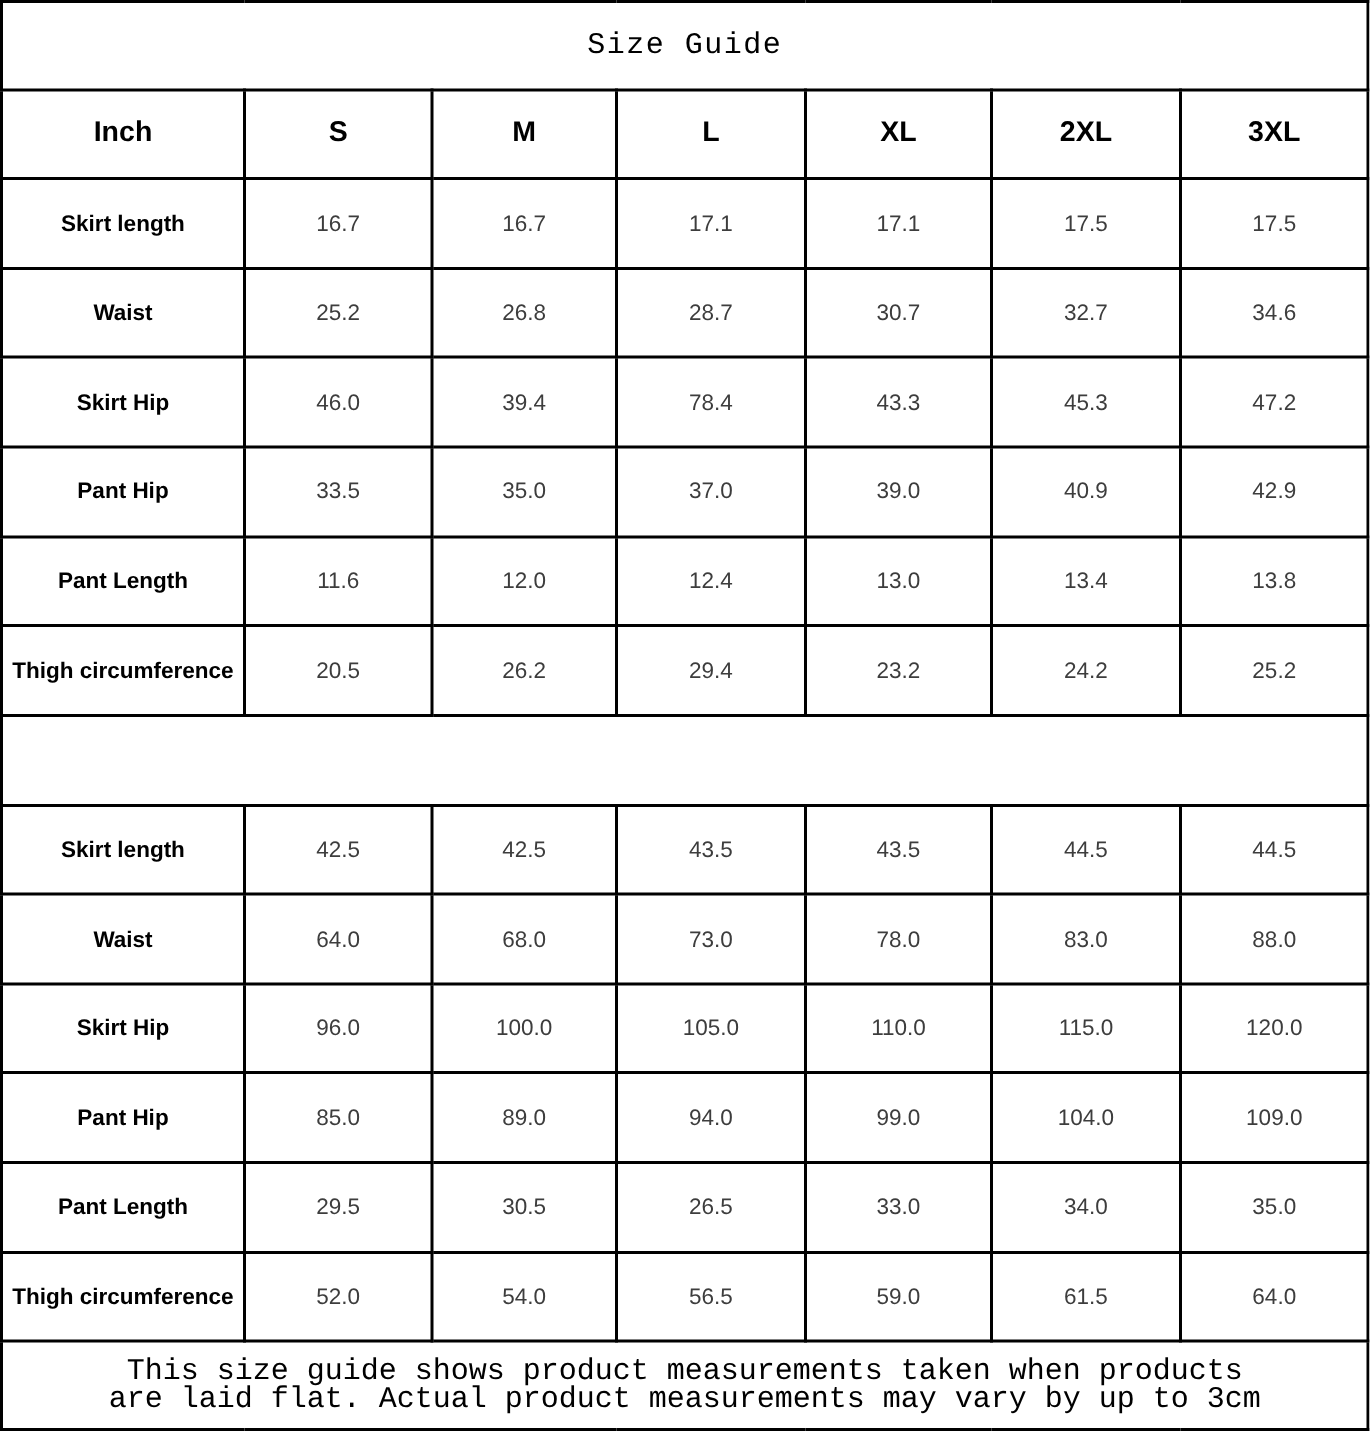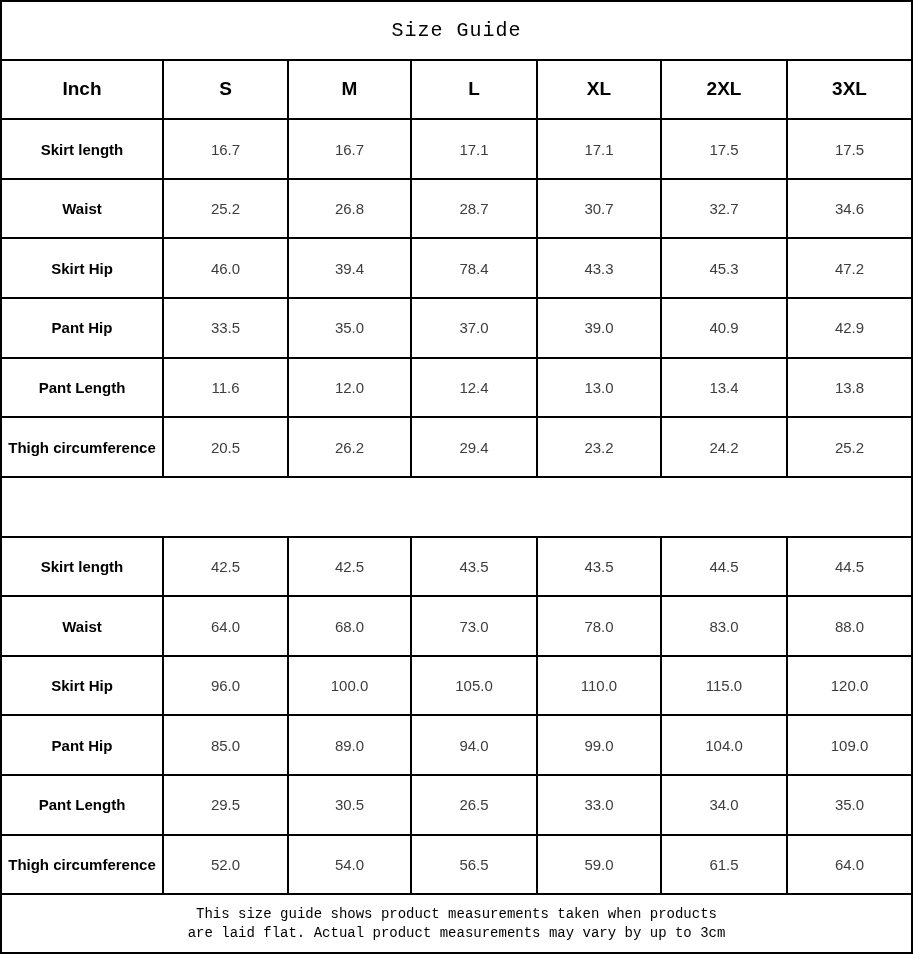--- a/index.html
+++ b/index.html
@@ -53,21 +53,21 @@
   td.value-cell {
     font-weight: 400;
     color: #3d3d3d;
   }
   tr.gap-row td {
     height: 54px;
   }
   tr.footer-row td {
     height: 53px;
     font-family: "Liberation Mono", "DejaVu Sans Mono", monospace;
-    font-size: 14px;
+    font-size: 20px;
     font-weight: 400;
     color: #000000;
     line-height: 19px;
     margin-left: 20px;
   }
 </style>
 </head>
 <body>
 
 <div class="page">

